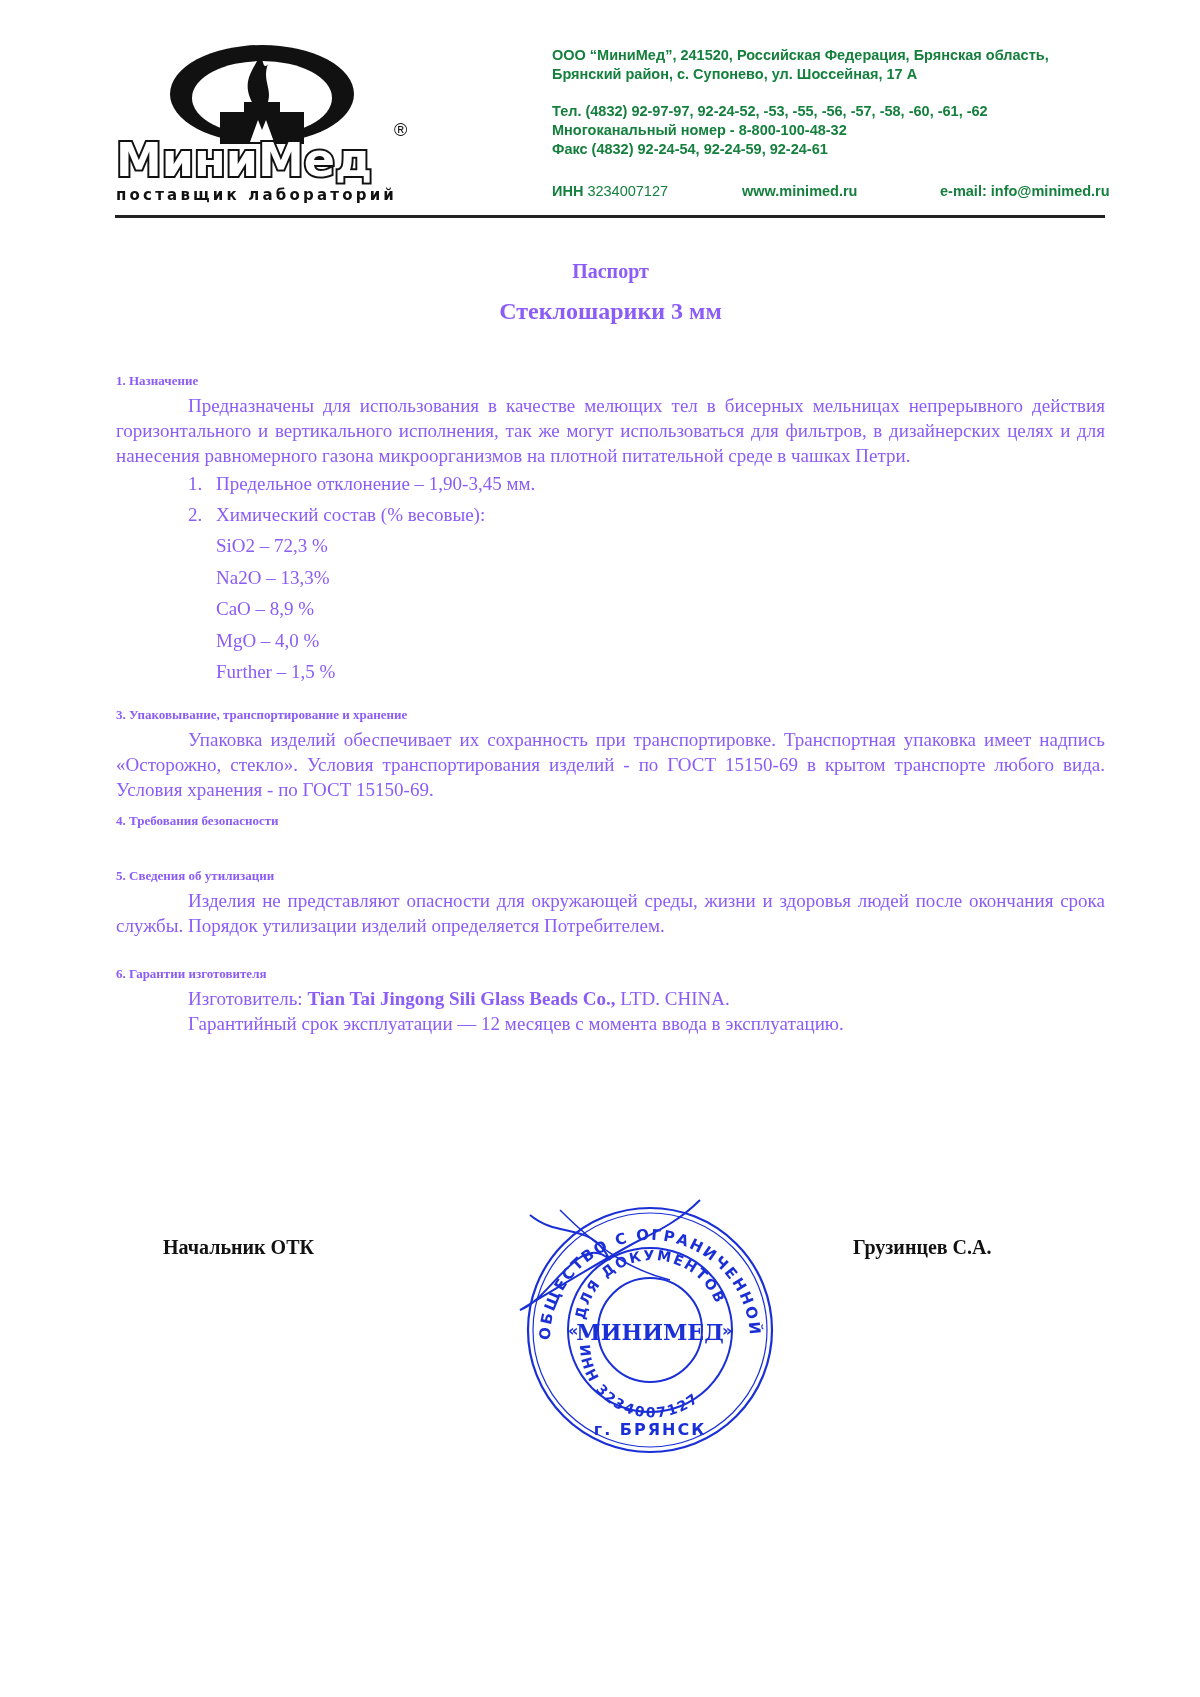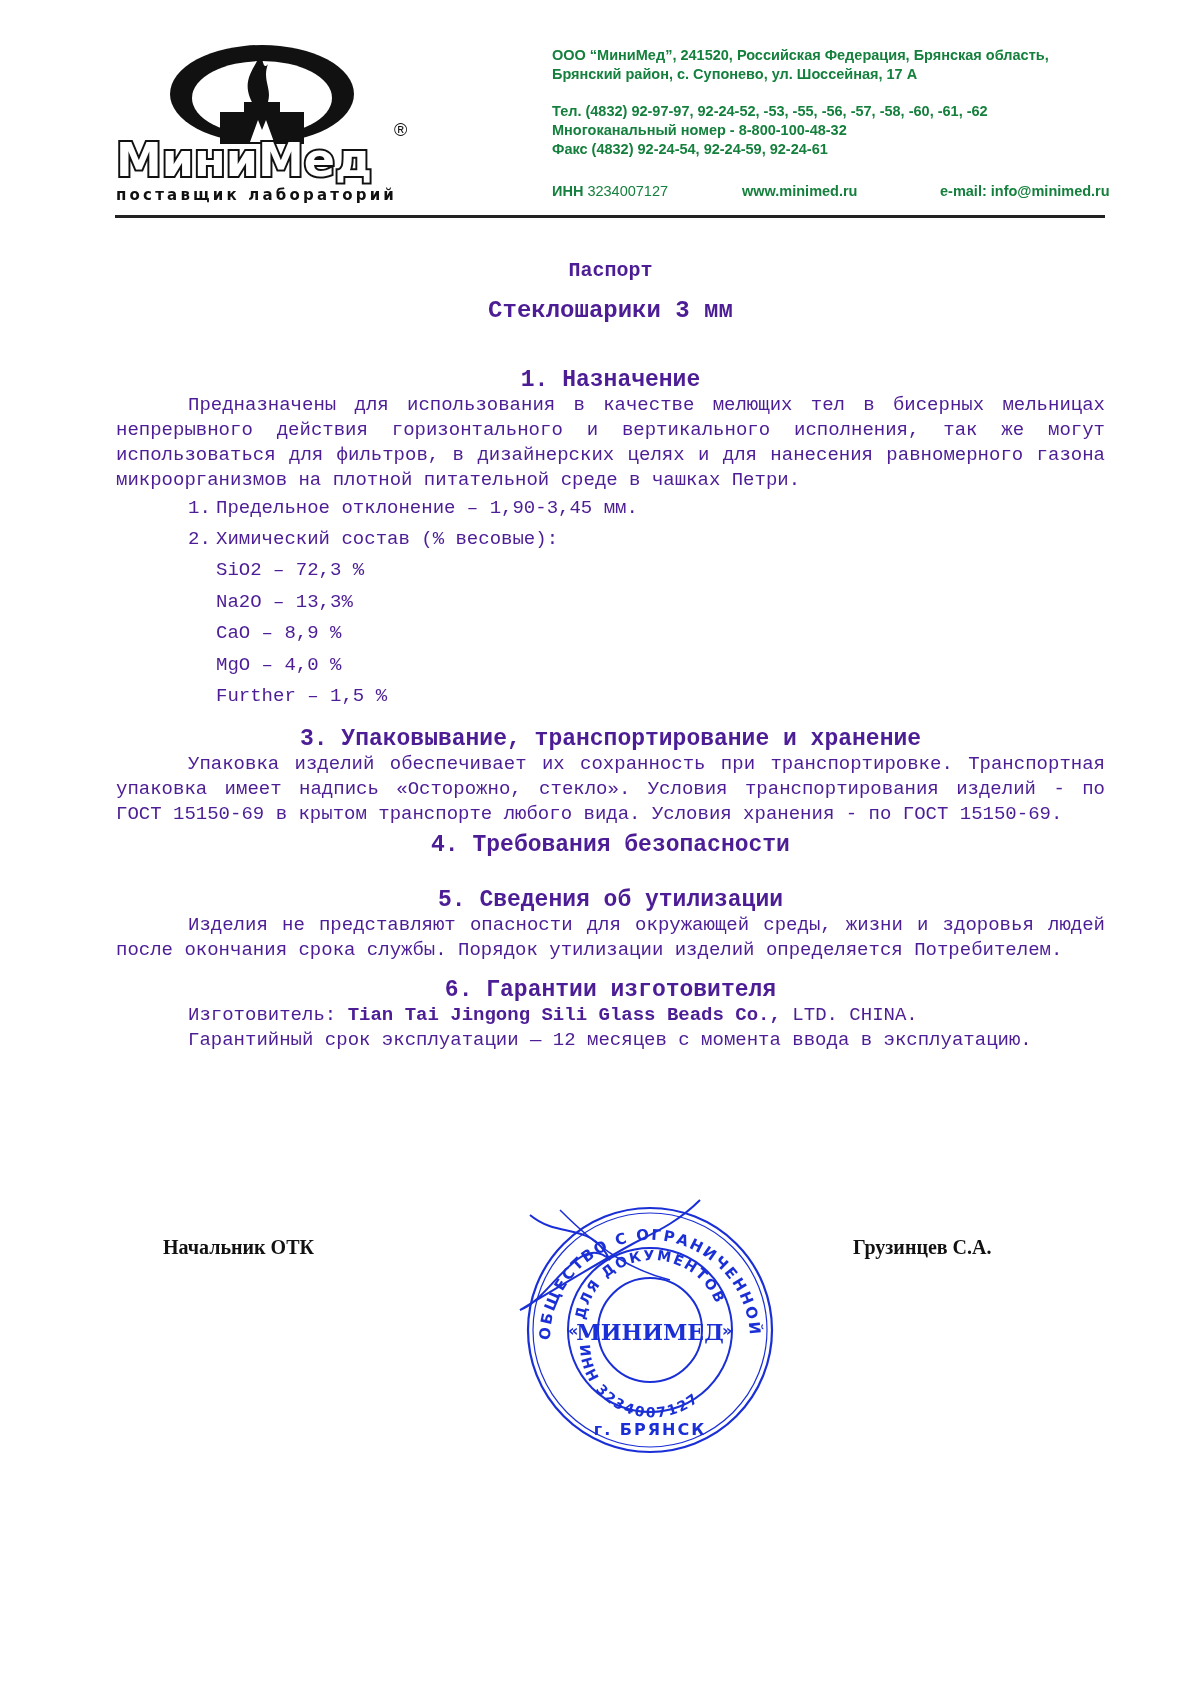--- a/index.html
+++ b/index.html
@@ -14,38 +14,38 @@
   .contacts .line { white-space: nowrap; }
   .contacts .gap { height: 18px; }
   .contacts .row { position: absolute; top: 136px; left: 0; width: 590px; display: flex; white-space: nowrap; }
   .contacts .inn { width: 190px; }
   .contacts .inn .num { font-weight: normal; }
   .contacts .web { width: 198px; }
   .header-rule { position: absolute; left: 115px; top: 215px; width: 990px; height: 3px; background: #222; }
 
   
   .doc { position: absolute; left: 116px; top: 258px; width: 989px;
-    font-family: Liberation Mono, monospace; font-size: 19px; line-height: 25px; color: #4c1d95; }
+    font-family: Liberation Serif, serif; font-size: 19px; line-height: 25px; color: #8b5cf6; }
   .title1 { text-align: center; font-weight: bold; font-size: 20px; line-height: 26px; margin-left: 0; }
   .title2 { text-align: center; font-weight: bold; font-size: 24px; line-height: 30px; margin-top: 12px; }
-  .sec-h { text-align: center; font-weight: bold; font-size: 23px; line-height: 25px; }
+  .sec-h { text-align: left; font-weight: bold; font-size: 13px; line-height: 25px; }
   .para { text-align: justify; text-indent: 72px; }
   .list { margin: 0; padding-left: 0; }
   .li { position: relative; padding-left: 100px; height: 31px; line-height: 31px; }
   .li .n { position: absolute; left: 72px; }
   .chem { padding-left: 100px; height: 31.5px; line-height: 31.5px; }
   .indent { padding-left: 72px; }
   .b { font-weight: bold; }
 
   .s1 { margin-top: 42px; }
   .s2 { margin-top: 10px; }
   .s3 { margin-top: 14px; }
   .s4 { margin-top: 6px; }
   .s5 { margin-top: 30px; }
-  .s6 { margin-top: 15px; }
+  .s6 { margin-top: 23px; }
 
   
   .sig-left { position: absolute; left: 163px; top: 1236px; font-family: Liberation Serif, serif; font-weight: bold; font-size: 20px; }
   .sig-right { position: absolute; left: 853px; top: 1236px; font-family: "Liberation Serif", serif; font-weight: bold; font-size: 20px; }
   .stamp { position: absolute; left: 500px; top: 1190px; width: 300px; height: 280px; }
 </style>
 </head>
 <body>
 
 <div class="page">

